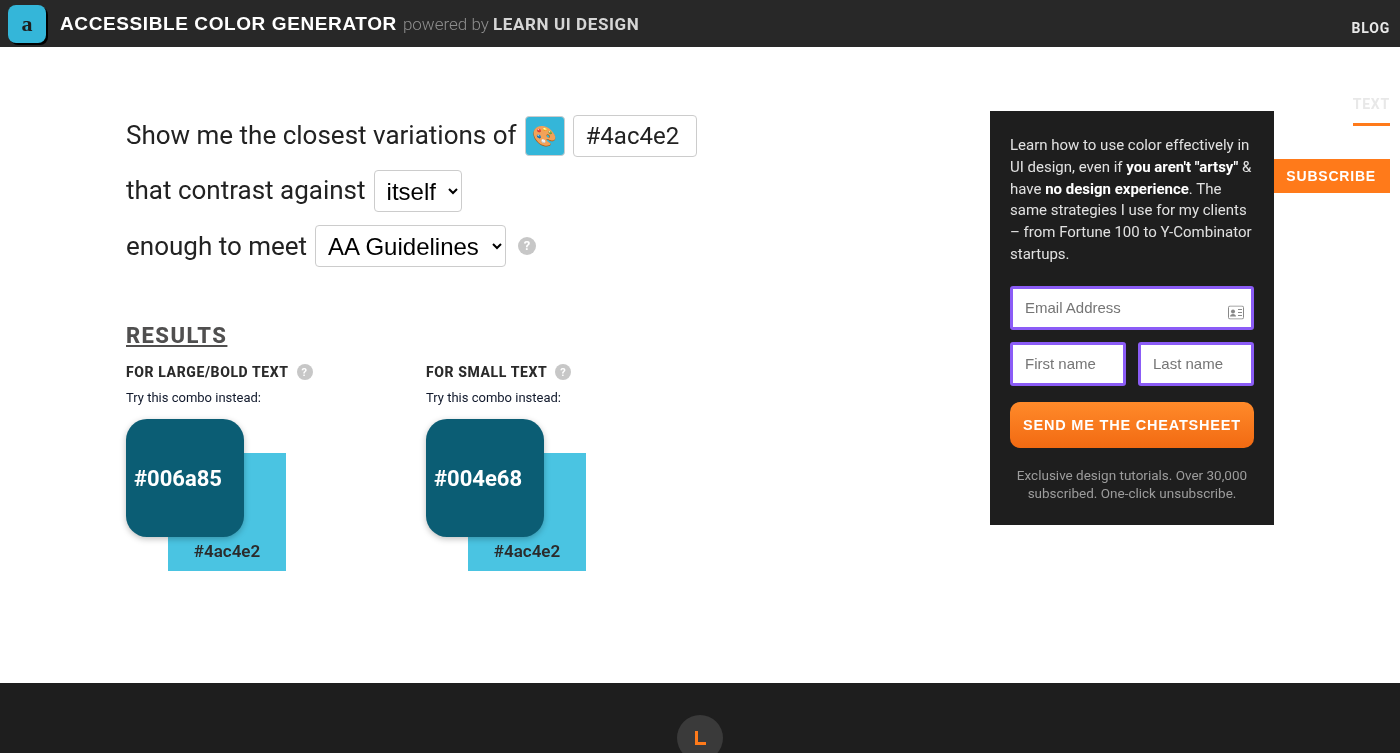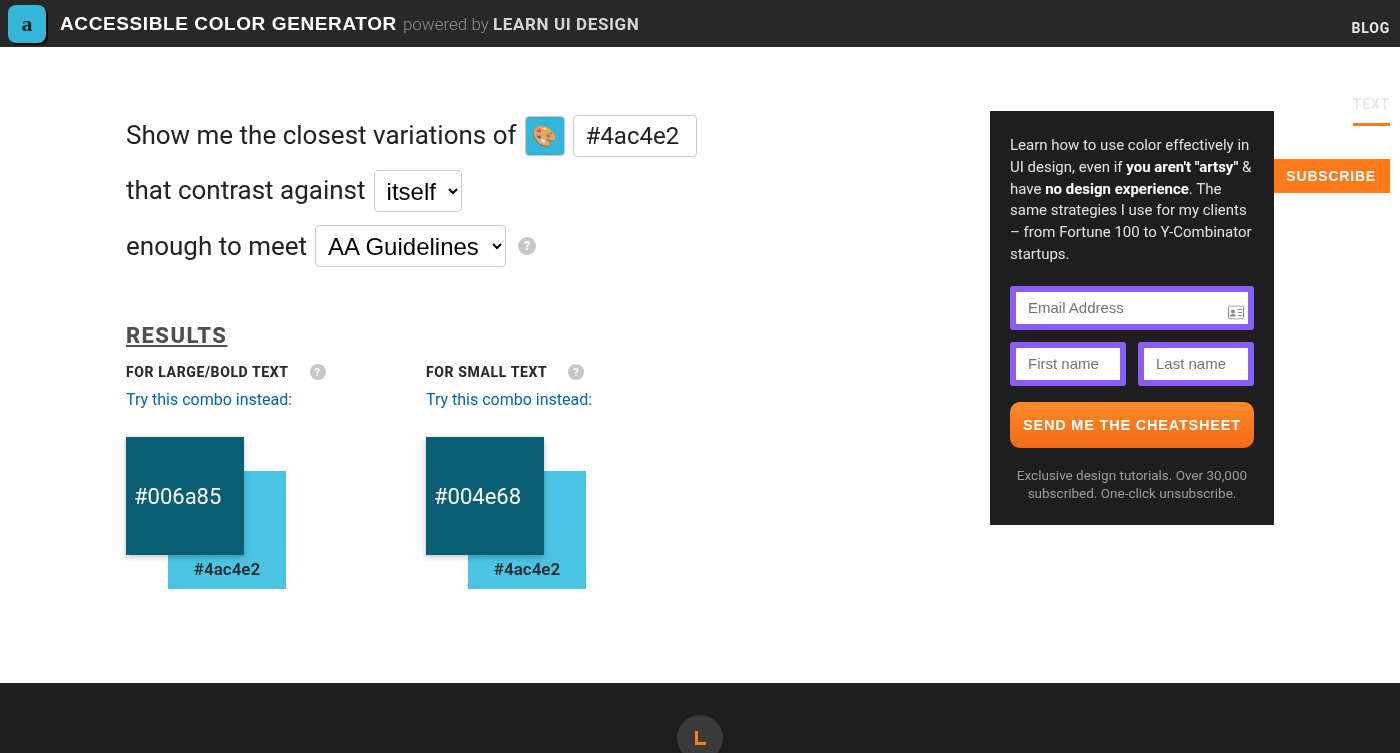--- a/index.html
+++ b/index.html
@@ -146,39 +146,40 @@
     margin-top: 52px;
     margin-bottom: 16px;
     text-decoration: underline;
   }
 
   .results-row { display:flex; gap:80px; }
   .result-block { width: 220px; }
   .result-label {
     font-size: 14px; font-weight: 800; letter-spacing: 0.6px;
     color: #2a2a2a; margin-bottom: 10px;
-    display:flex; align-items:center; gap:17px;
-  }
-  .try-text { font-size: 16px; color:#0369a1; margin-bottom: 28px; }
+    display:flex; align-items:center; gap:4px;
+  }
+  .try-text { font-size: 13px; color:#0f172a; margin-bottom: 14px; }
 
   .swatch-stack { position:relative; height: 160px; }
   .swatch-back {
     position:absolute; left:42px; top:34px;
     width:118px; height:118px;
     display:flex; align-items:flex-end; justify-content:center;
     padding-bottom:10px;
     font-size:17px; font-weight:600; color:#2b2b2b;
   }
   .swatch-front {
     position:absolute; left:0; top:0;
     width:118px; height:118px;
     display:flex; align-items:center; justify-content:flex-start;
     padding-left:8px;
-    font-size:22px; font-weight:400; color:#fff;
+    font-size:22px; font-weight:700; color:#fff;
     box-shadow: 0 2px 6px rgba(0,0,0,0.25);
+    border-radius: 21px;
   }
 
   
   .promo {
     background: #1e1e1e;
     color: #fff;
     padding: 24px 20px 22px 20px;
   }
   .promo h2 {
     font-size: 25px;
@@ -190,21 +191,21 @@
   }
   .promo p {
     font-size: 15px;
     line-height: 1.45;
     color: #e1e1e1;
     margin-bottom: 20px;
   }
   .promo p b { color:#fff; font-weight:700; }
   .promo-input {
     width:100%; height:44px;
-    border:6px solid #8b5cf6; border-radius:3px;
+    border:3px solid #8b5cf6; border-radius:3px;
     background:#fff; padding:0 38px 0 12px;
     font-size:15px; color:#333; margin-bottom:12px;
   }
   .promo-row { display:flex; gap:12px; margin-bottom:16px; }
   .promo-row .promo-input { margin-bottom:0; padding-right:12px; }
   .email-wrap { position:relative; }
   .email-icon {
     position:absolute; right:10px; top:50%; transform:translateY(-50%);
     color:#7a7a7a;
   }

